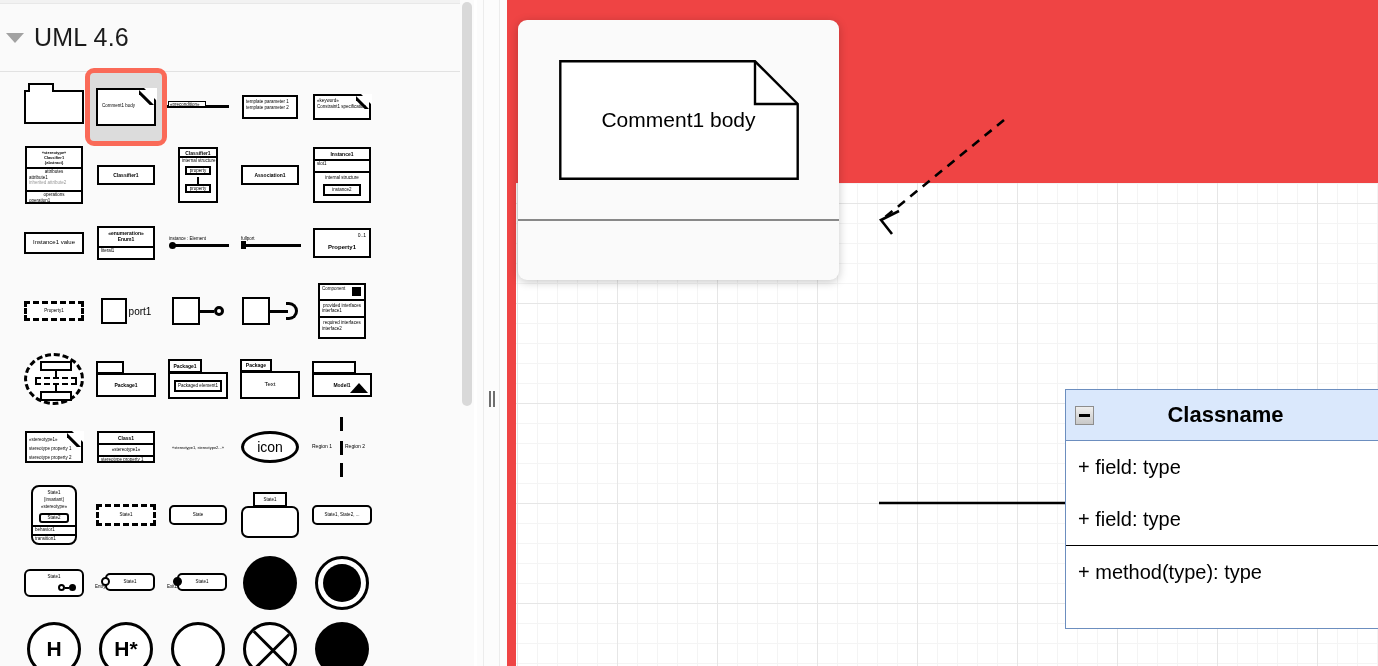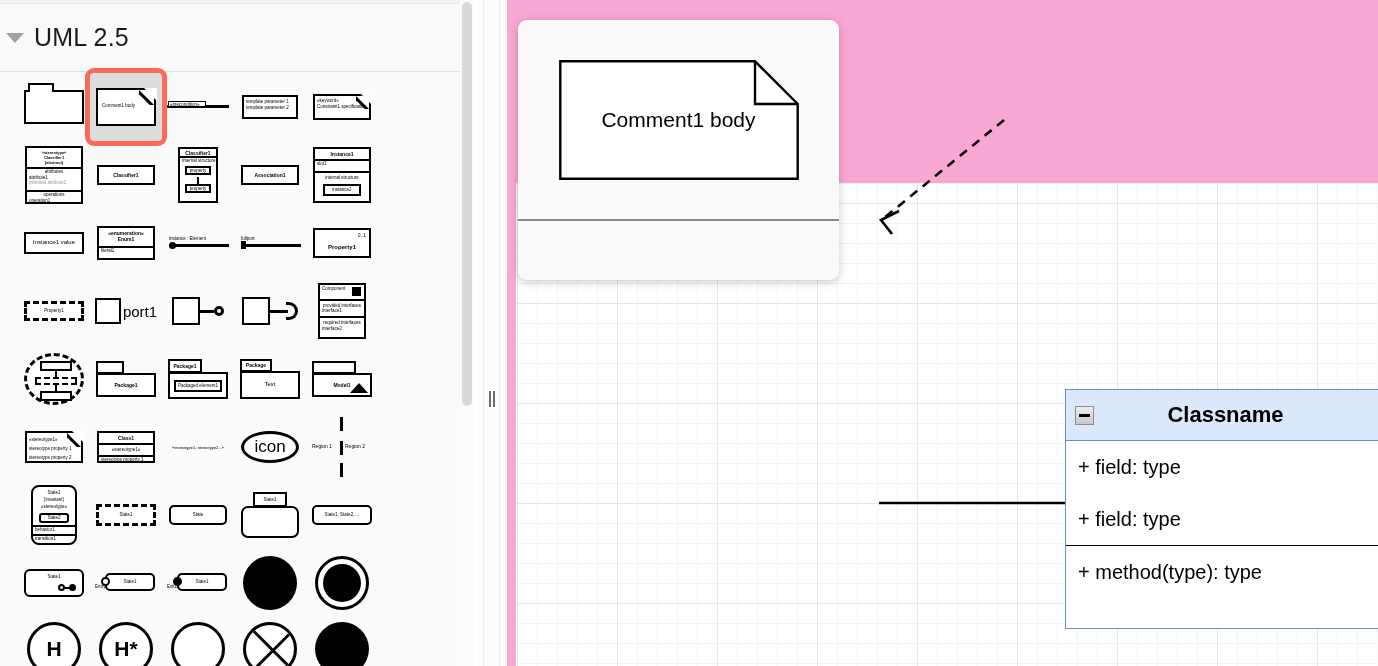--- a/index.html
+++ b/index.html
@@ -100,21 +100,21 @@
   }
   #split-grip i {
     position:absolute; top:0; width:2px; height:16px; background:#6f6f6f; display:block;
   }
   #split-grip i:nth-child(1){ left:0; }
   #split-grip i:nth-child(2){ left:4px; }
 
   
   #canvas-pane {
     position:absolute; left:507px; top:0; width:871px; height:666px;
-    background:#f9a8d4; overflow:hidden;
+    background:#ef4444; overflow:hidden;
   }
   #canvas-grid {
     position:absolute; left:9px; top:183px; width:862px; height:483px;
     background-color:#ffffff;
     background-image:
       linear-gradient(to right, #e6e6e6 1px, transparent 1px),
       linear-gradient(to bottom, #e6e6e6 1px, transparent 1px),
       linear-gradient(to right, #f4f4f4 1px, transparent 1px),
       linear-gradient(to bottom, #f4f4f4 1px, transparent 1px);
     background-size: 100px 100px, 100px 100px, 20px 20px, 20px 20px;
@@ -175,21 +175,21 @@
 </head>
 <body>
 
 <div id="app">
 
   <div id="sidebar">
     <div id="topline"></div>
 
     <div id="palette-header">
       <span class="twisty"></span>
-      <span id="palette-title">UML 2.5</span>
+      <span id="palette-title">UML 4.6</span>
     </div>
 
     <div id="palette-grid">
 
       <div class="prow">
         <div class="pcell c0">
           <div class="pcell-inner">
             <div class="shp" style="width:60px;height:34px;">
               <div style="position:absolute;left:2px;top:-9px;width:26px;height:9px;border:2.5px solid #000;border-bottom:none;background:#fff;"></div>
             </div>
@@ -356,21 +356,21 @@
           <div class="pcell-inner">
             <div style="width:60px;height:20px;border:3px dashed #000;background:#fff;display:flex;align-items:center;justify-content:center;">
               <span class="shp-lbl sm">Property1</span>
             </div>
           </div>
         </div>
         <div class="pcell c1">
           <div class="pcell-inner">
             <div style="display:flex;align-items:center;">
               <div class="shp" style="width:26px;height:26px;"></div>
-              <span style="font-size:15px;margin-left:2px;">port1</span>
+              <span style="font-size:10px;margin-left:2px;">port1</span>
             </div>
           </div>
         </div>
         <div class="pcell c2">
           <div class="pcell-inner">
             <div style="display:flex;align-items:center;">
               <div class="shp" style="width:28px;height:28px;"></div>
               <div style="width:14px;height:3px;background:#000;"></div>
               <div style="width:10px;height:10px;border:3px solid #000;border-radius:50%;background:#fff;"></div>
             </div>
@@ -485,21 +485,21 @@
           </div>
         </div>
         <div class="pcell c2">
           <div class="pcell-inner">
             <div class="shp-lbl sm" style="font-size:4px;">«stereotype1, stereotype2...»</div>
           </div>
         </div>
         <div class="pcell c3">
           <div class="pcell-inner">
             <div style="width:58px;height:32px;border:3px solid #000;border-radius:50%;background:#fff;display:flex;align-items:center;justify-content:center;">
-              <span style="font-size:17px;">icon</span>
+              <span style="font-size:14px;">icon</span>
             </div>
           </div>
         </div>
         <div class="pcell c4">
           <div class="pcell-inner">
             <div style="position:relative;width:60px;height:60px;">
               <div style="position:absolute;left:28px;top:0;width:3px;height:14px;background:#000;"></div>
               <div style="position:absolute;left:28px;top:24px;width:3px;height:14px;background:#000;"></div>
               <div style="position:absolute;left:28px;top:46px;width:3px;height:14px;background:#000;"></div>
               <div class="shp-lbl sm" style="position:absolute;left:0;top:26px;font-size:5px;">Region 1</div>

